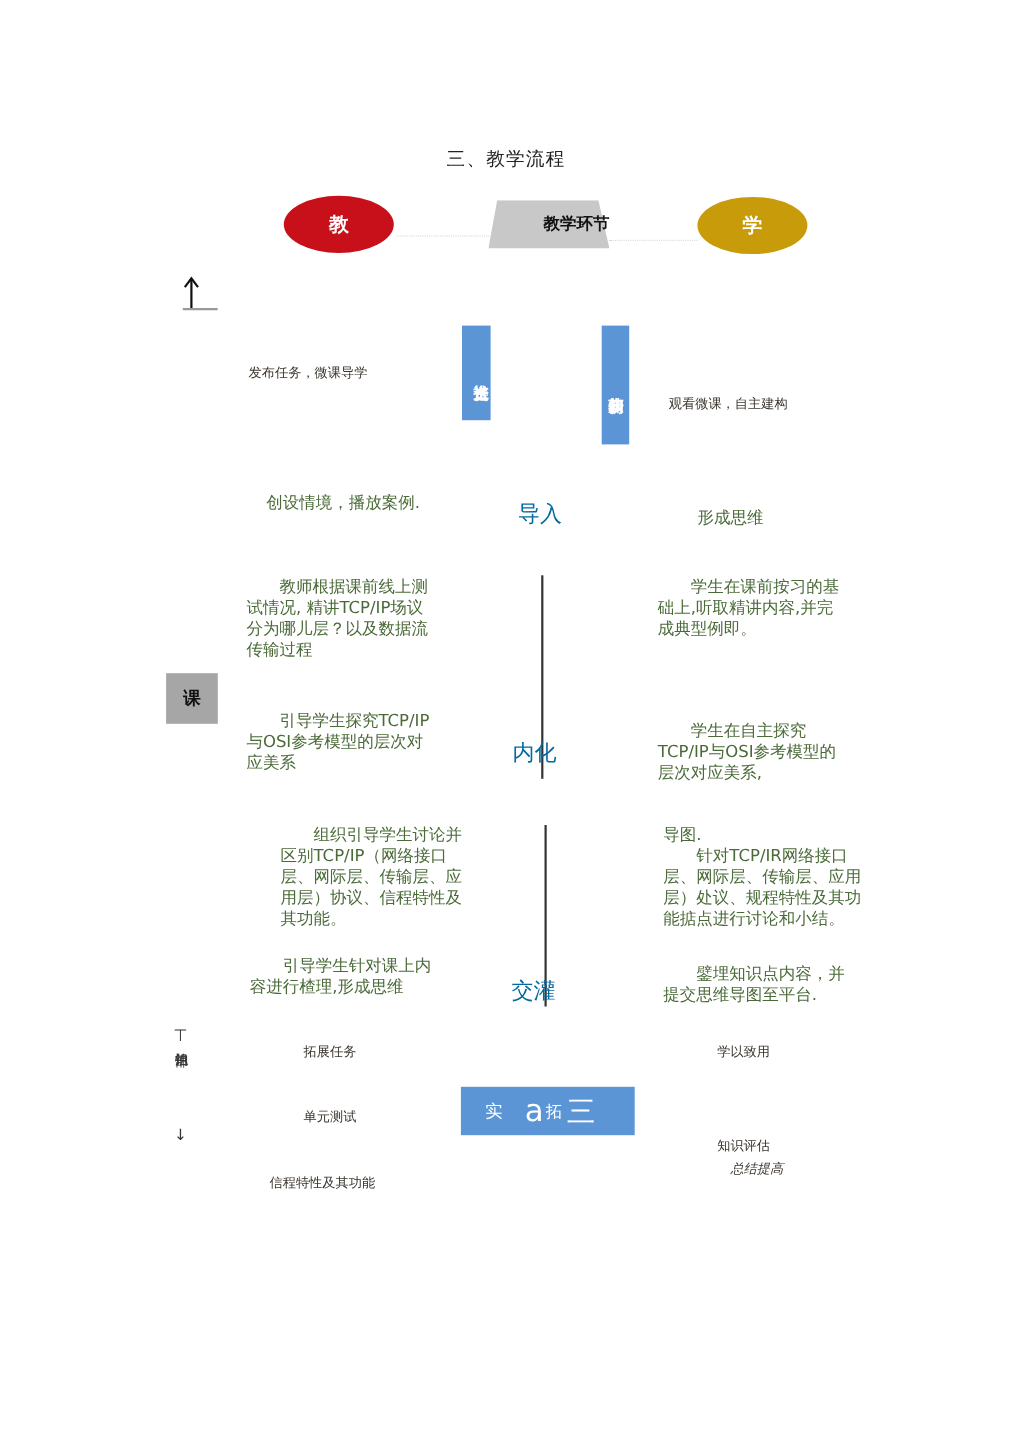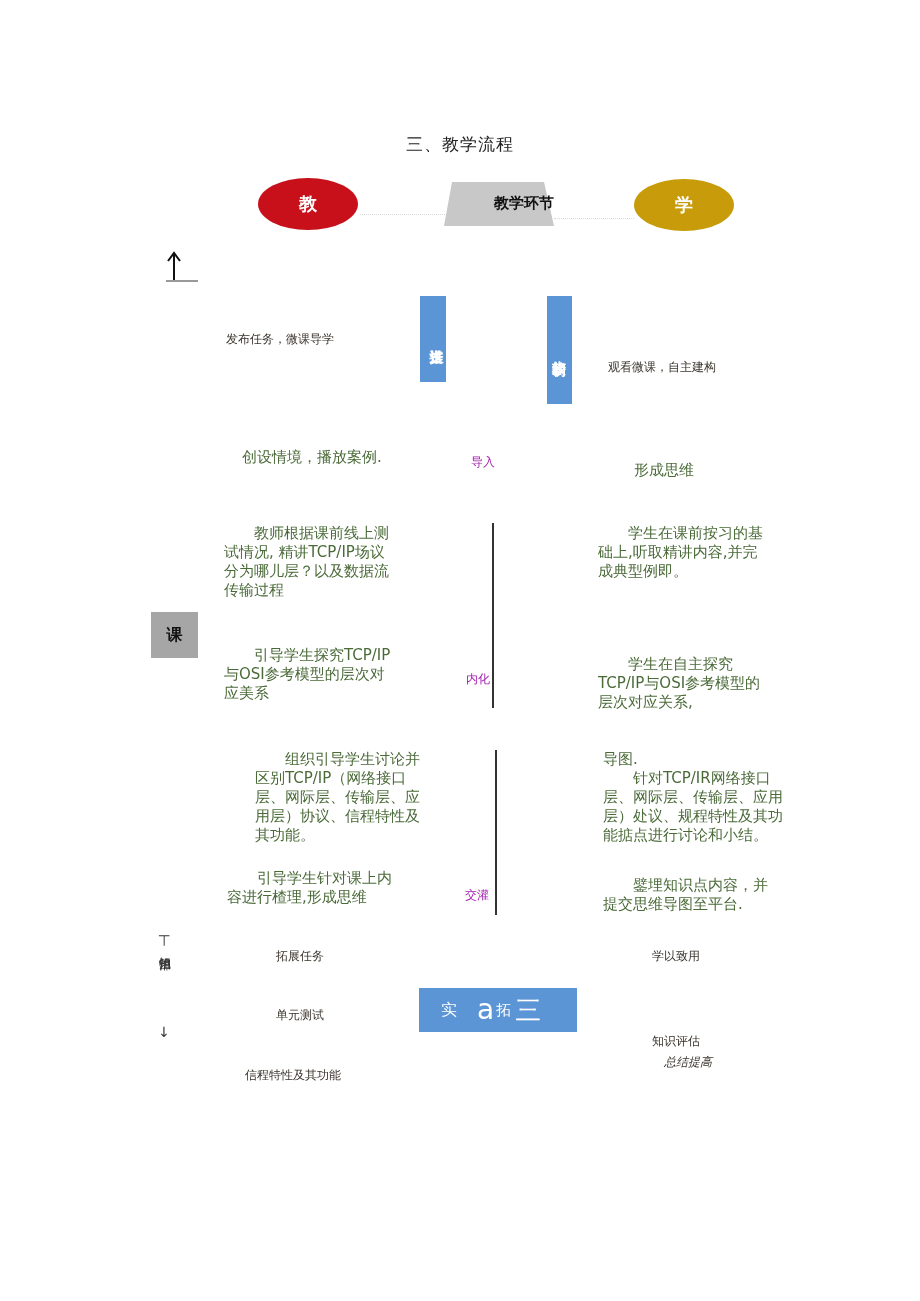--- a/index.html
+++ b/index.html
@@ -10,21 +10,21 @@
   .ellipse { width:100px; height:52px; border-radius:50%; display:flex; align-items:center; justify-content:center;
              color:#fff; font-weight:bold; font-size:18px; }
   .e-teach { left:258px; top:178px; background:#c8101a; }
   .e-learn { left:634px; top:179px; background:#c79b0a; }
   .trap { left:444px; top:182px; width:110px; height:44px; }
   .trap svg { position:absolute; left:0; top:0; }
   .trap span { position:absolute; left:0; width:110px; top:12px; text-align:right; font-weight:bold; font-size:15px; color:#111; }
   .dotline { height:0; border-top:1px dotted #d8d8d8; }
   .green { color:#4a6a38; font-size:15px; line-height:19px; }
   .dark { color:#3a342c; font-size:12px; }
-  .black { color:#a21caf; font-size:12px; }
+  .black { color:#0369a1; font-size:20px; }
   .vbar { background:#5b95d6; color:#fff; font-size:14px; font-weight:bold; writing-mode:vertical-rl; display:flex; align-items:flex-start; justify-content:center; }
   .vline { width:2px; background:#333; }
   .indent { text-indent:2em; }
   .ke { left:151px; top:612px; width:47px; height:46px; background:#a6a6a6; display:flex; align-items:center; justify-content:center; font-weight:bold; font-size:16px; color:#111; }
   .blue-box { left:419px; top:988px; width:158px; height:44px; background:#5b95d6; color:#fff; display:flex; align-items:center; }
 </style>
 </head>
 <body>
 
 <div class="abs title">三、教学流程</div>
@@ -66,21 +66,21 @@
 <div class="abs green" style="left:634px; top:461px;">形成思维</div>
 
 <div class="abs ke">
   <span>课</span>
 </div>
 
 <div class="abs vline" style="left:492px; top:523px; height:185px;"></div>
 <div class="abs green indent" style="left:224px; top:524px; width:170px;">教师根据课前线上测试情况, 精讲TCP/IP场议分为哪儿层？以及数据流传输过程</div>
 <div class="abs green indent" style="left:598px; top:524px; width:168px;">学生在课前按习的基础上,听取精讲内容,并完成典型例即。</div>
 <div class="abs green indent" style="left:224px; top:646px; width:172px;">引导学生探究TCP/IP与OSI参考模型的层次对应美系</div>
-<div class="abs green indent" style="left:598px; top:655px; width:172px;">学生在自主探究TCP/IP与OSI参考模型的层次对应关系,</div>
+<div class="abs green indent" style="left:598px; top:655px; width:172px;">学生在自主探究TCP/IP与OSI参考模型的层次对应美系,</div>
 <div class="abs black" style="left:466px; top:671px;">内化</div>
 
 <div class="abs vline" style="left:495px; top:750px; height:165px;"></div>
 <div class="abs green indent" style="left:227px; top:750px; width:165px;margin-left:28px;">组织引导学生讨论并区别TCP/IP（网络接口层、网际层、传输层、应用层）协议、信程特性及其功能。</div>
 <div class="abs green" style="left:603px; top:750px;">导图.</div>
 <div class="abs green indent" style="left:603px; top:769px; width:192px;">针对TCP/IR网络接口层、网际层、传输层、应用层）处议、规程特性及其功能掂点进行讨论和小结。</div>
 <div class="abs green indent" style="left:227px; top:869px; width:165px;">引导学生针对课上内容进行楂理,形成思维</div>
 <div class="abs green indent" style="left:603px; top:876px; width:165px;">鐾埋知识点内容，并提交思维导图至平台.</div>
 <div class="abs black" style="left:465px; top:887px;">交灌</div>
 

